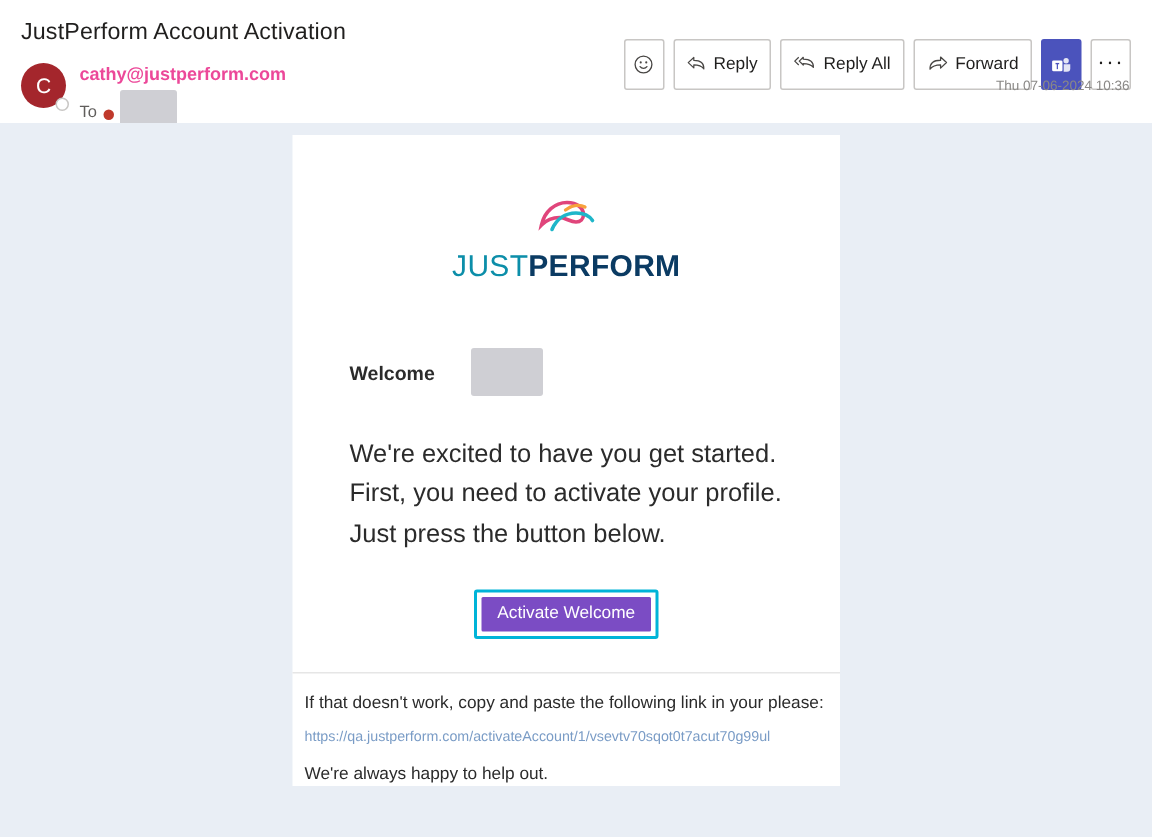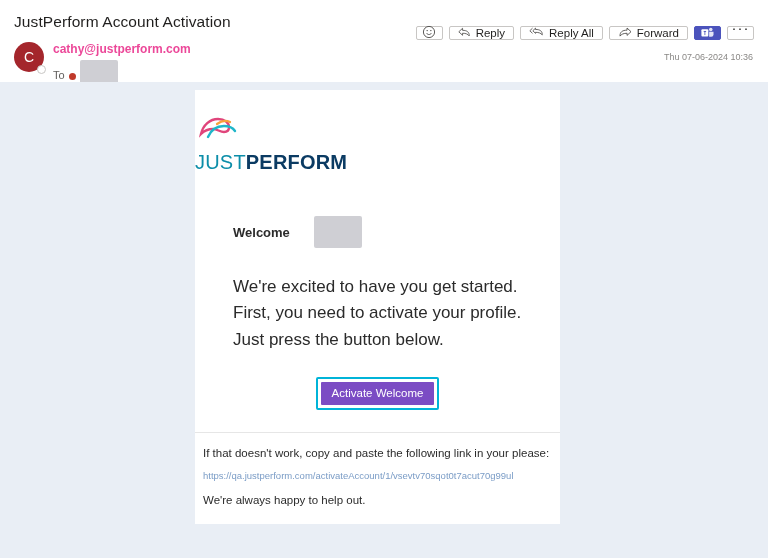--- a/index.html
+++ b/index.html
@@ -98,27 +98,27 @@
   
   .actions {
     position: absolute;
     top: 26px;
     right: 14px;
     display: flex;
     align-items: center;
     gap: 6px;
   }
   .act-btn {
-    height: 14px;
+    height: 34px;
     min-width: 25px;
     border: 1px solid #c8c6c4;
     background: #ffffff;
     border-radius: 2px;
     display: flex;
-    align-items: flex-end;
+    align-items: center;
     justify-content: center;
     gap: 5px;
     padding: 0 8px;
     font-size: 11.5px;
     color: #201f1e;
     cursor: pointer;
   }
   .act-btn.icon-only { padding: 0; width: 27px; }
   .act-btn svg { display: block; }
   .teams-btn {
@@ -176,24 +176,24 @@
   .email-card {
     position: absolute;
     left: 195px;
     top: 8px;
     width: 365px;
     height: 434px;
     background: #ffffff;
   }
 
   .logo-wrap {
-    padding-top: 24px;
+    padding-top: 40px;
     display: flex;
     flex-direction: column;
-    align-items: flex-start;
+    align-items: center;
   }
   .logo-mark { position: relative; width: 46px; height: 30px; }
   .logo-mark svg { display: block; }
   .logo-text {
     margin-top: 7px;
     font-size: 20px;
     letter-spacing: .2px;
     font-weight: 700;
   }
   .logo-text .just { color: #0c8ea9; font-weight: 400; }

